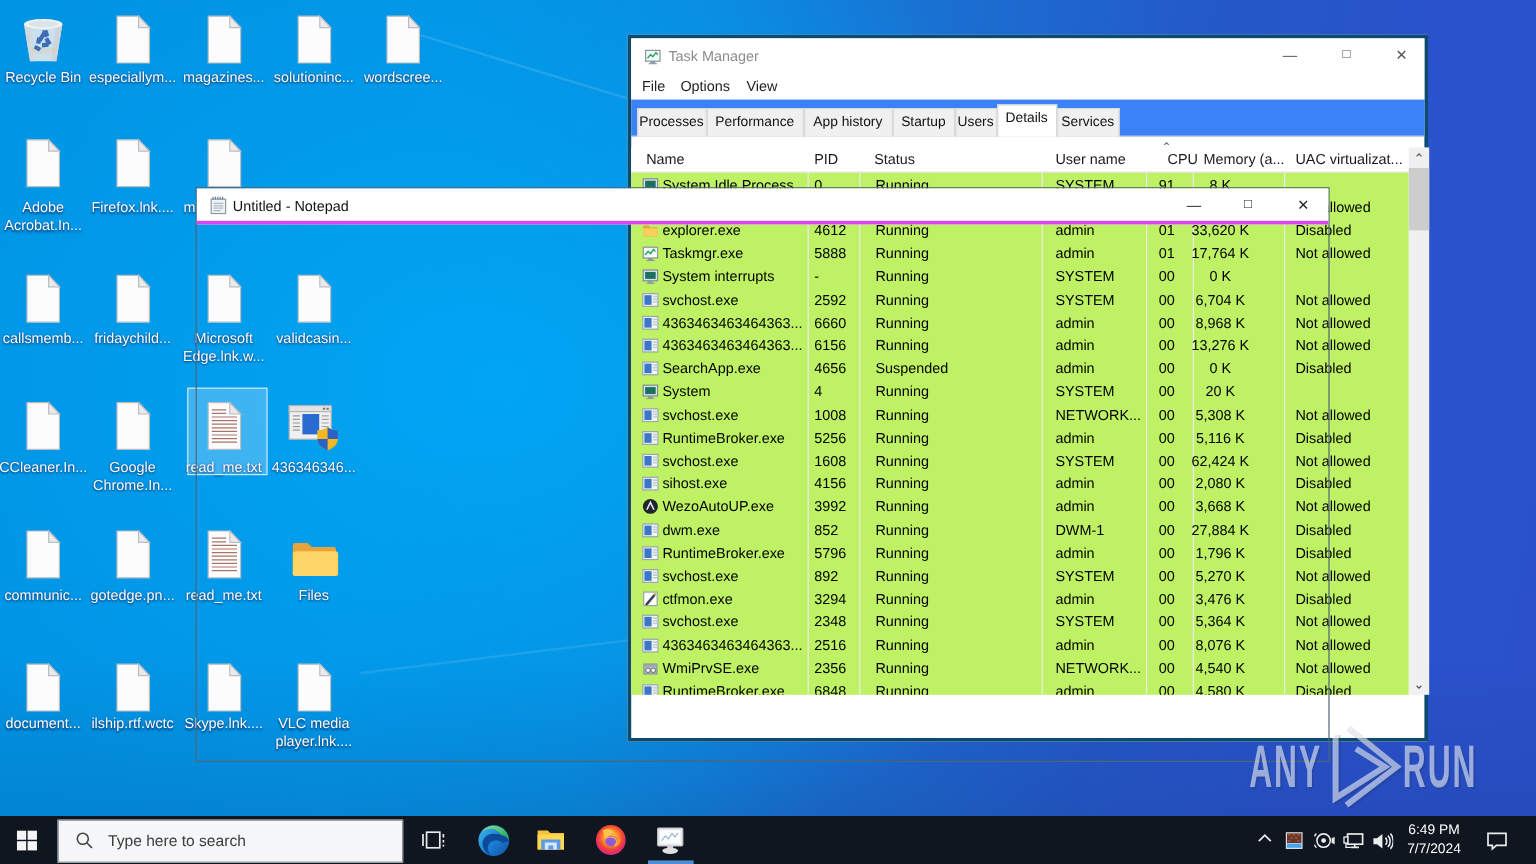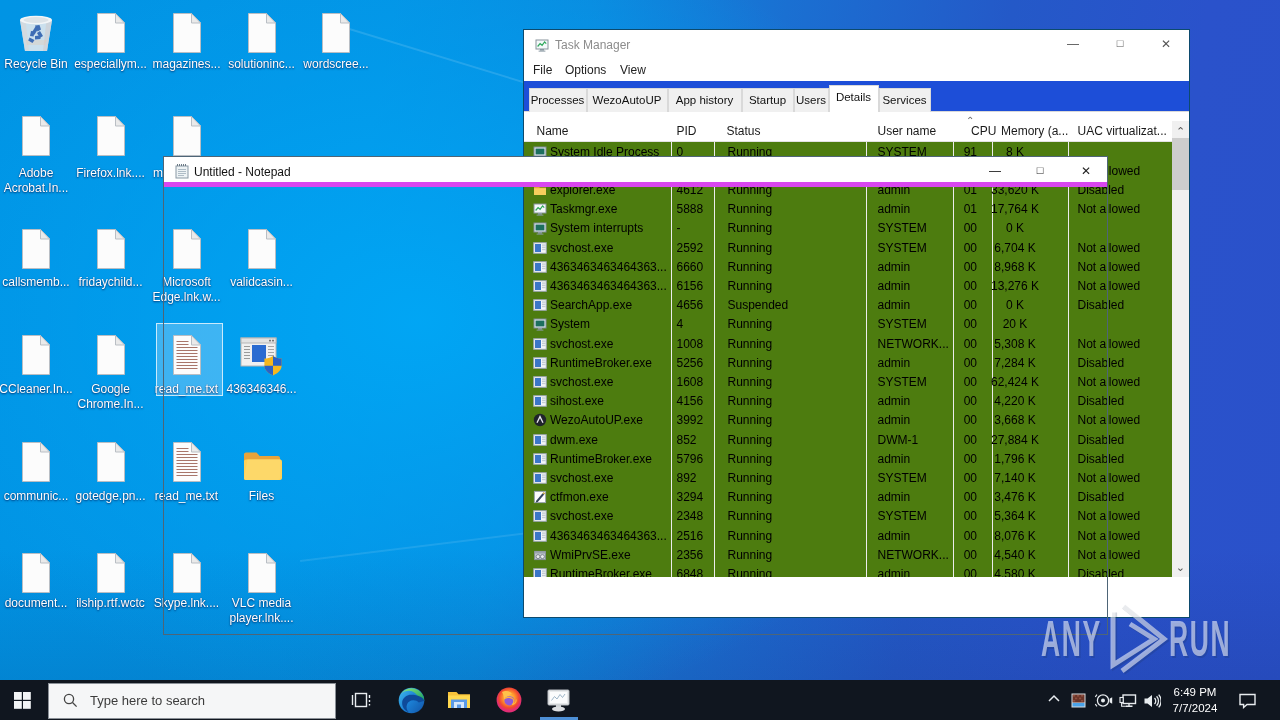--- a/index.html
+++ b/index.html
@@ -5,55 +5,55 @@
 html,body{width:1280px;height:720px;overflow:hidden}
 body{font-family:"Liberation Sans",sans-serif;position:relative;
 background:
  linear-gradient(180deg, rgba(10,30,90,0) 76%, rgba(10,30,90,0.10) 91%, rgba(10,30,90,0.17) 100%),
  radial-gradient(ellipse 760px 560px at 420px 320px, rgba(0,168,246,.9), rgba(0,160,240,.5) 45%, rgba(0,150,232,0) 72%),
  linear-gradient(100deg,#0094e4 0%,#0493e4 28%,#0b8ade 42%,#1a70d2 56%,#2459c8 72%,#2a52cb 86%,#2a51ca 100%);
 }
 .dlab{position:absolute;width:110px;text-align:center;color:#fff;font-size:12px;line-height:14.5px;
  text-shadow:0 1px 2px rgba(0,0,60,.65),0 0 1px rgba(0,0,60,.4)}
 
-#tm{position:absolute;left:523px;top:29px;width:667px;height:589px;background:#fff;border:1px solid #0c4a6e}
+#tm{position:absolute;left:523px;top:29px;width:667px;height:589px;background:#fff;border:3px solid #0c4a6e}
 #tmtitle{position:absolute;left:0;top:0;width:100%;height:29px;background:#fff}
 #tmicon{position:absolute;left:11px;top:8px}
 #tmname{position:absolute;left:31px;top:8px;font-size:12px;color:#8c8c8c}
 .cap{position:absolute;top:7px;width:30px;text-align:center;font-size:12px;color:#555;font-weight:400}
 #tmmenu{position:absolute;left:0;top:29px;width:100%;height:22px;background:#fff;font-size:12px;color:#222}
 #tmmenu span{position:absolute;top:4px}
-#tmtabs{position:absolute;left:0;top:51px;width:100%;height:31px;background:#1d4ed8}
+#tmtabs{position:absolute;left:0;top:51px;width:100%;height:31px;background:#3b82f6}
 #tabline{position:absolute;left:0;top:30px;width:100%;height:1px;background:#d9d9d9}
 .tab{position:absolute;top:7px;height:24px;background:#f0f0f0;border:1px solid #d9d9d9;border-bottom:none;
  font-size:11.5px;color:#111;text-align:center;line-height:22px}
 .tab.active{top:4px;height:27px;background:#fff;z-index:2}
 #tmhead{position:absolute;left:0;top:91px;width:664px;height:21px;background:#fff;border-bottom:1px solid #e2e2e2}
 #tmhead .h{position:absolute;top:3px;font-size:12px;color:#1a1a1a}
 #sortmark{position:absolute;left:442px;top:-6px;font-size:10px;color:#666}
-#tmlist{position:absolute;left:0;top:112px;width:648px;height:435px;background:#4d7c0f;overflow:hidden}
+#tmlist{position:absolute;left:0;top:112px;width:648px;height:435px;background:#bef264;overflow:hidden}
 .vsep{position:absolute;top:-21px;width:1px;height:456px;background:#ececec}
 .trow{position:absolute;left:0;width:100%;height:19px;font-size:12px;color:#000}
 .ric{position:absolute;left:9px;top:2px;width:14px;height:14px}
 .c{position:absolute;top:2px;white-space:nowrap}
 .nm{left:26px}.pid{left:152.5px}.st{left:203.5px}.us{left:353.5px}
 .cpu{left:408px;width:45px;text-align:right}
 .mem{left:445px;width:92px;text-align:center}
 .uac{left:553.5px}
 #tmscroll{position:absolute;left:648px;top:91px;width:17px;height:456px;background:#f0f0f0}
 .sarr{position:absolute;left:0;width:17px;height:12px;text-align:center;font-size:11px;color:#555;line-height:15px}
 #sthumb{position:absolute;left:0;top:17px;width:17px;height:52px;background:#cdcdcd}
 #tmfoot{position:absolute;left:0;top:547px;width:664px;height:39px;background:#f3f3f3;border-top:1px solid #e0e0e0}
 #fewer{position:absolute;left:10px;top:11px}
 #fewtxt{position:absolute;left:35px;top:13px;font-size:12px;color:#111}
 #endtask{position:absolute;left:571px;top:10px;width:81px;height:20px;background:#e1e1e1;border:1px solid #adadad;
  font-size:12px;color:#111;text-align:center;line-height:18px}
 
 #np{position:absolute;left:163px;top:156px;width:945px;height:479px;border:1px solid #4e6577;background:transparent}
-#nptitle{position:absolute;left:0;top:0;width:100%;height:30px;background:#fff;border-bottom:5px solid #d946ef}
+#nptitle{position:absolute;left:0;top:0;width:100%;height:30px;background:#fff;border-bottom:3px solid #d946ef}
 #npicon{position:absolute;left:11px;top:6px}
 #npname{position:absolute;left:30px;top:8px;font-size:12px;color:#111}
 .ncap{position:absolute;top:7px;width:30px;text-align:center;font-size:12px;color:#222}
 
 #wm{position:absolute;left:1030px;top:600px;z-index:50}
 
 #bar{position:absolute;left:0;top:680px;width:1280px;height:40px;background:#10161f;z-index:60}
 #search{position:absolute;left:48px;top:3px;width:288px;height:36px;background:#f5f6f7;border:1px solid #8a9097}
 #mag{position:absolute;left:14px;top:9px}
 #stxt{position:absolute;left:41px;top:9px;font-size:13px;color:#3c3c3c}
@@ -256,21 +256,21 @@
     <span class="cap" style="left:627px">✕</span>
   </div>
   <div id="tmmenu">
       <span style="left:9px">File</span>
       <span style="left:41px">Options</span>
       <span style="left:96px">View</span>
     </div>
   <div id="tmtabs">
     <div id="tabline"></div>
     <div class="tab" style="left:4.5px;width:58px">Processes</div>
-      <div class="tab" style="left:62.5px;width:81px">WezoAutoUP</div>
+      <div class="tab" style="left:62.5px;width:81px">Performance</div>
       <div class="tab" style="left:143.5px;width:74px">App history</div>
       <div class="tab" style="left:217.5px;width:52px">Startup</div>
       <div class="tab" style="left:269.5px;width:35px">Users</div>
       <div class="tab active" style="left:304.5px;width:50px">Details</div>
       <div class="tab" style="left:354.5px;width:52px">Services</div>
   </div>
   <div id="tmhead">
     <span class="h" style="left:12.5px">Name</span>
     <span class="h" style="left:152.5px">PID</span>
     <span class="h" style="left:202.5px">Status</span>
@@ -462,21 +462,21 @@
             <rect x="2" y="3" width="6" height="8" fill="#3b76c8"></rect>
             <rect x="9" y="3.4" width="3.6" height="1.4" fill="#c3cdd4"></rect>
             <rect x="9" y="5.6" width="3.6" height="1.4" fill="#c3cdd4"></rect>
             <rect x="9" y="7.8" width="3.6" height="1.4" fill="#c3cdd4"></rect>
           </svg></span>
         <span class="c nm">RuntimeBroker.exe</span>
         <span class="c pid">5256</span>
         <span class="c st">Running</span>
         <span class="c us">admin</span>
         <span class="c cpu">00</span>
-        <span class="c mem">7,284 K</span>
+        <span class="c mem">5,116 K</span>
         <span class="c uac">Disabled</span>
       </div>
 <div class="trow" style="top:230.9px">
         <span class="ric"><svg width="14" height="14" viewBox="0 0 14 14">
             <rect x="0.7" y="1.7" width="12.6" height="10.6" fill="#f4f6f8" stroke="#9aa5ad"></rect>
             <rect x="2" y="3" width="6" height="8" fill="#3b76c8"></rect>
             <rect x="9" y="3.4" width="3.6" height="1.4" fill="#c3cdd4"></rect>
             <rect x="9" y="5.6" width="3.6" height="1.4" fill="#c3cdd4"></rect>
             <rect x="9" y="7.8" width="3.6" height="1.4" fill="#c3cdd4"></rect>
           </svg></span>
@@ -494,21 +494,21 @@
             <rect x="2" y="3" width="6" height="8" fill="#3b76c8"></rect>
             <rect x="9" y="3.4" width="3.6" height="1.4" fill="#c3cdd4"></rect>
             <rect x="9" y="5.6" width="3.6" height="1.4" fill="#c3cdd4"></rect>
             <rect x="9" y="7.8" width="3.6" height="1.4" fill="#c3cdd4"></rect>
           </svg></span>
         <span class="c nm">sihost.exe</span>
         <span class="c pid">4156</span>
         <span class="c st">Running</span>
         <span class="c us">admin</span>
         <span class="c cpu">00</span>
-        <span class="c mem">4,220 K</span>
+        <span class="c mem">2,080 K</span>
         <span class="c uac">Disabled</span>
       </div>
 <div class="trow" style="top:269.3px">
         <span class="ric"><svg width="14" height="14" viewBox="0 0 14 14">
             <circle cx="7" cy="7" r="6.2" fill="#20242c"></circle>
             <path d="M4 9.8 L7 3.6 L10 9.8" stroke="#e8e8ec" stroke-width="1.3" fill="none"></path>
           </svg></span>
         <span class="c nm">WezoAutoUP.exe</span>
         <span class="c pid">3992</span>
         <span class="c st">Running</span>
@@ -555,21 +555,21 @@
             <rect x="2" y="3" width="6" height="8" fill="#3b76c8"></rect>
             <rect x="9" y="3.4" width="3.6" height="1.4" fill="#c3cdd4"></rect>
             <rect x="9" y="5.6" width="3.6" height="1.4" fill="#c3cdd4"></rect>
             <rect x="9" y="7.8" width="3.6" height="1.4" fill="#c3cdd4"></rect>
           </svg></span>
         <span class="c nm">svchost.exe</span>
         <span class="c pid">892</span>
         <span class="c st">Running</span>
         <span class="c us">SYSTEM</span>
         <span class="c cpu">00</span>
-        <span class="c mem">7,140 K</span>
+        <span class="c mem">5,270 K</span>
         <span class="c uac">Not allowed</span>
       </div>
 <div class="trow" style="top:346.1px">
         <span class="ric"><svg width="14" height="14" viewBox="0 0 14 14">
             <rect x="1.4" y="1.4" width="11.2" height="11.2" fill="#fdfdfd" stroke="#9aa5ad"></rect>
             <path d="M3.2 10.8 L9.6 3.2 l1.6 1.3 -6.4 7.6 -2.1 0.5 z" fill="#35465c"></path>
             <path d="M9.6 3.2 l1.6 1.3 1 -1.2 -1.6 -1.3 z" fill="#c8a03c"></path>
           </svg></span>
         <span class="c nm">ctfmon.exe</span>
         <span class="c pid">3294</span>

